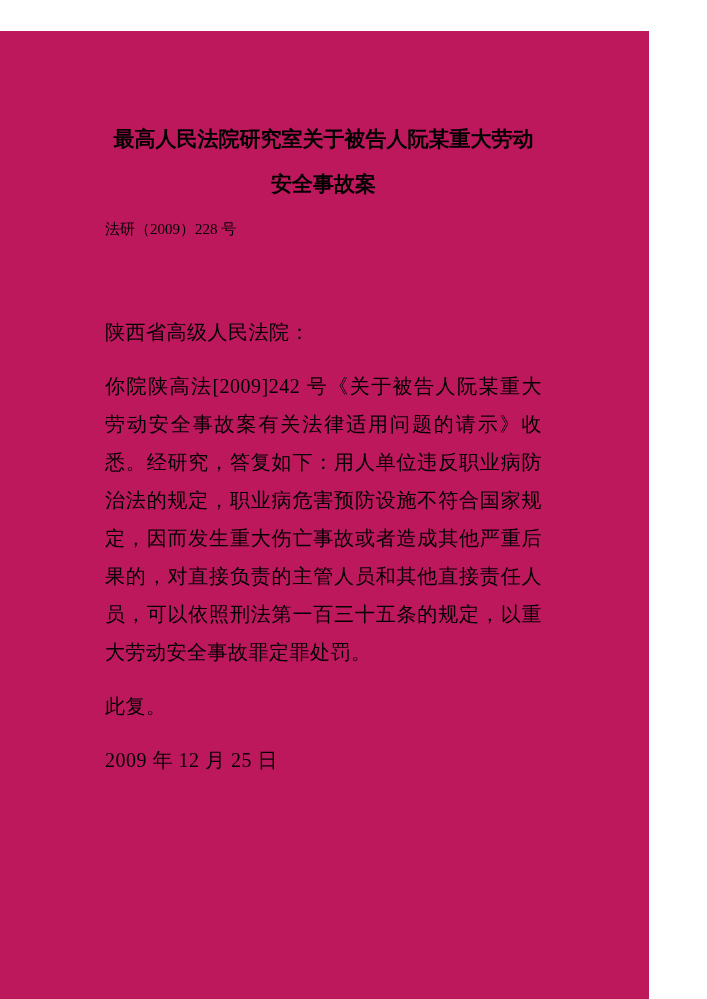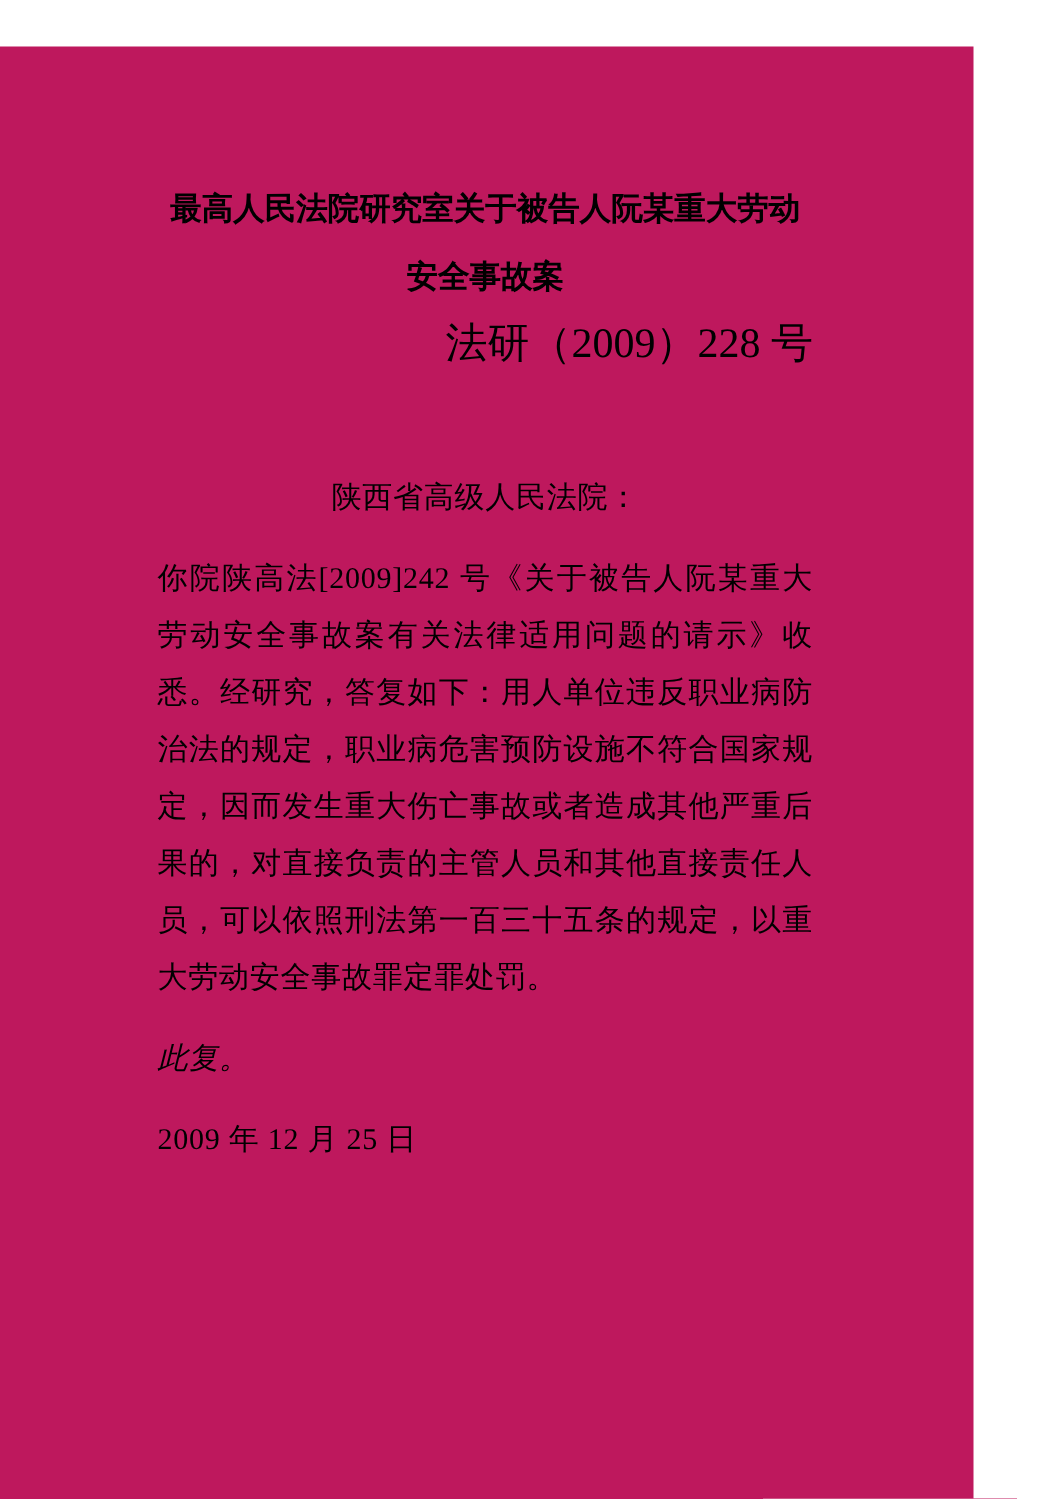--- a/index.html
+++ b/index.html
@@ -26,45 +26,44 @@
     font-size: 21px;
     font-weight: bold;
     text-align: center;
     line-height: 45px;
     margin: 0;
   }
   .doc-title .title-line {
     display: block;
   }
   .doc-number {
-    font-size: 28px;
+    font-size: 15px;
     font-weight: normal;
-    text-align: right;
+    text-align: left;
     line-height: 45px;
     margin: 0;
   }
   .doc-body {
     margin-top: 61px;
   }
   .para {
     font-size: 20px;
     line-height: 38px;
     margin: 0 0 16px 0;
     letter-spacing: 0.5px;
   }
   .para-salutation {
-    text-align: center;
+    text-align: left;
   }
   .para-main {
     text-align: justify;
     text-justify: inter-ideograph;
   }
   .para-closing {
     text-align: left;
-    font-style: italic;
   }
   .para-date {
     text-align: left;
   }
 </style>
 </head>
 <body>
 
 <div class="page">
 

